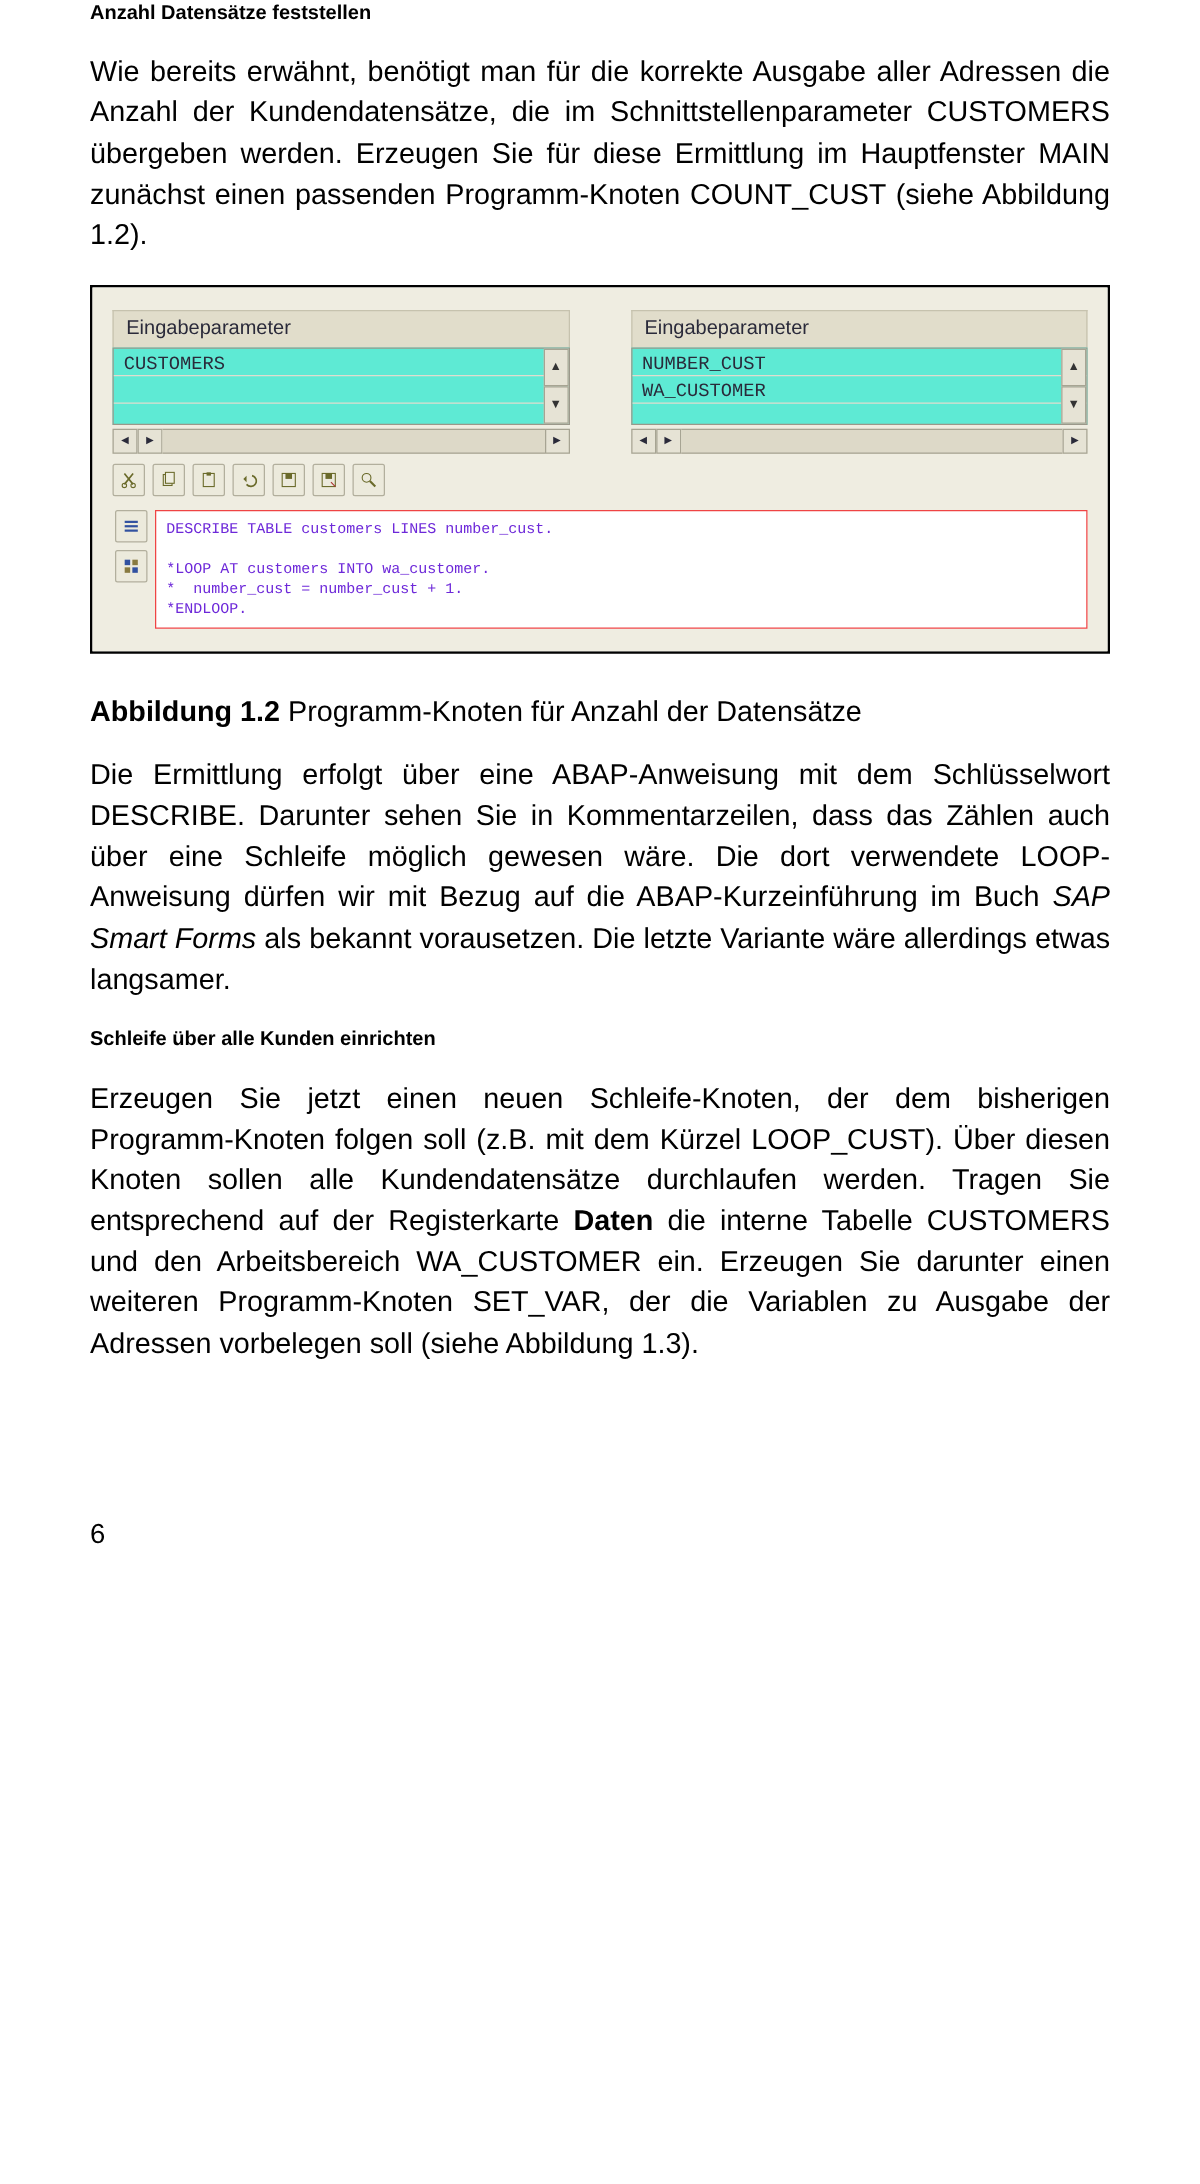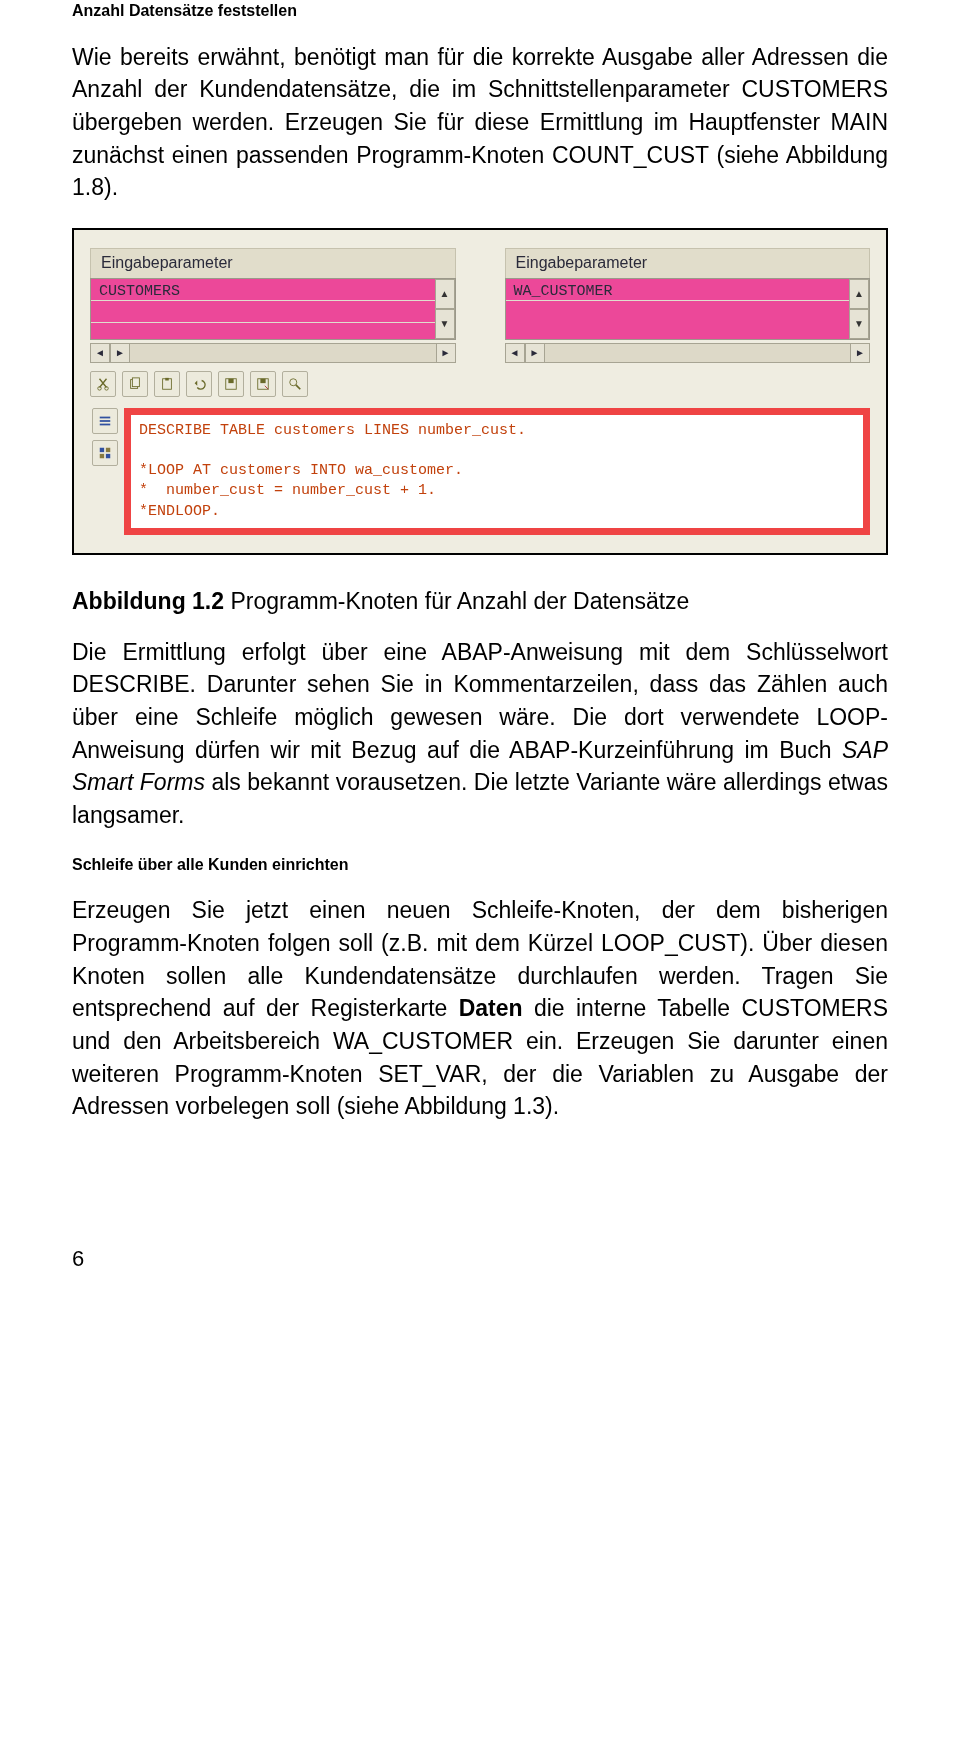--- a/index.html
+++ b/index.html
@@ -84,21 +84,21 @@
     display: flex;
     flex-direction: column;
   }
   .paramlabel {
     background: #e1ddcb;
     padding: 3px 10px;
     border: 1px solid #c6c2ae;
     border-bottom: none;
   }
   .listbox {
-    background: #ec4899;
+    background: #5eead4;
     border: 1px solid #9b988a;
     height: 62px;
     display: flex;
     flex-direction: column;
     position: relative;
   }
   .listrow {
     padding: 2px 8px;
     border-bottom: 1px solid #e0ddce;
     font-family: "Courier New", monospace;
@@ -164,38 +164,38 @@
     padding: 6px 0 10px 2px;
   }
   .codebtns {
     display: flex;
     flex-direction: column;
     gap: 6px;
   }
   .codearea {
     flex: 1;
     background: #fff;
-    border: 7px solid #ef4444;
+    border: 1px solid #ef4444;
     font-family: "Courier New", monospace;
-    font-size: 15px;
-    color: #c2410c;
+    font-size: 12px;
+    color: #6d28d9;
     padding: 6px 8px;
     line-height: 1.35;
     white-space: pre;
   }
   .em { font-style: italic; }
 </style>
 </head>
 <body>
 
 <div class="page">
 
   <h2 class="section">Anzahl Datensätze feststellen</h2>
 
-  <p>Wie bereits erwähnt, benötigt man für die korrekte Ausgabe aller Adressen die Anzahl der Kundendatensätze, die im Schnittstellenparameter CUSTOMERS übergeben werden. Erzeugen Sie für diese Ermittlung im Hauptfenster MAIN zunächst einen passenden Programm-Knoten COUNT_CUST (siehe Abbildung 1.8).</p>
+  <p>Wie bereits erwähnt, benötigt man für die korrekte Ausgabe aller Adressen die Anzahl der Kundendatensätze, die im Schnittstellenparameter CUSTOMERS übergeben werden. Erzeugen Sie für diese Ermittlung im Hauptfenster MAIN zunächst einen passenden Programm-Knoten COUNT_CUST (siehe Abbildung 1.2).</p>
 
   <div class="sap">
     <div class="tabcontent">
 
       <div class="params">
 
         <div class="parambox">
           <div class="paramlabel">Eingabeparameter</div>
           <div class="listbox">
             <div class="listrow">CUSTOMERS</div>
@@ -209,20 +209,21 @@
             <div class="hbtn">◄</div>
             <div class="hbtn">►</div>
             <div class="htrack"></div>
             <div class="hbtn">►</div>
           </div>
         </div>
 
         <div class="parambox">
           <div class="paramlabel">Eingabeparameter</div>
           <div class="listbox">
+            <div class="listrow">NUMBER_CUST</div>
             <div class="listrow">WA_CUSTOMER</div>
             <div class="spinbtns">
               <div class="spinbtn">▲</div>
               <div class="spinbtn">▼</div>
             </div>
           </div>
           <div class="hscrollrow">
             <div class="hbtn">◄</div>
             <div class="hbtn">►</div>
             <div class="htrack"></div>

